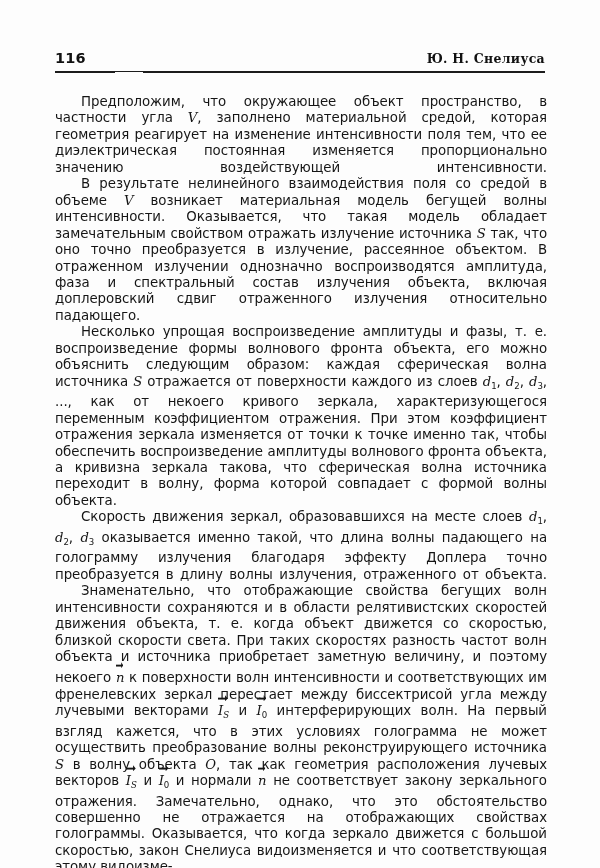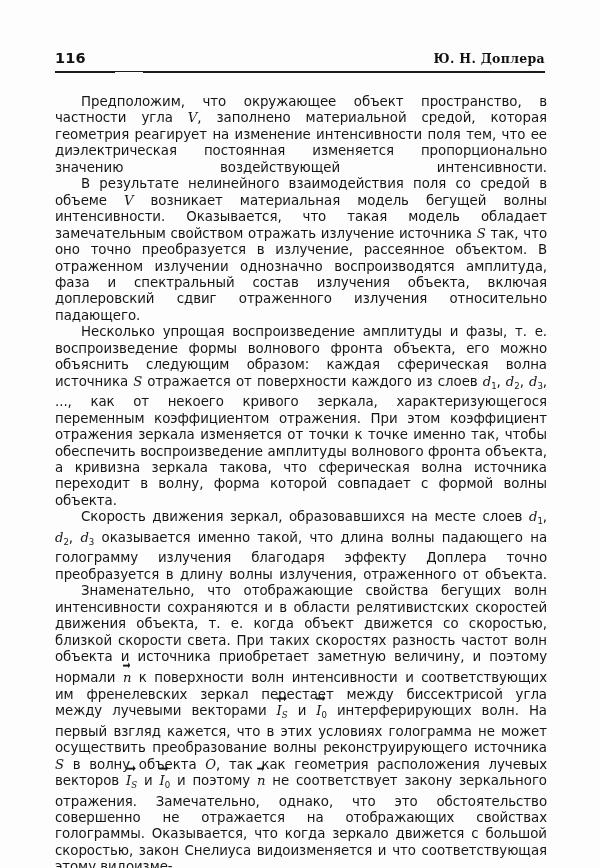--- a/index.html
+++ b/index.html
@@ -123,37 +123,37 @@
     line-height: 22px;
   }
 </style>
 </head>
 <body>
 
 <div class="page">
 
   <div class="running-head">
     <span class="folio">116</span>
-    <span class="author-head">Ю. Н. Доплера</span>
+    <span class="author-head">Ю. Н. Снелиуса</span>
   </div>
   <div class="head-rule"></div>
 
   <div class="body-col">
 
     <p class="para stretch"><span>Предположим, что окружающее объект пространство, в частности угла </span><i class="sym">V</i><span>, заполнено материальной средой, которая геометрия реагирует на изменение интенсивности поля тем, что ее диэлектрическая постоянная изменяется пропорционально значению воздействующей интенсивности.</span></p>
 
     <p class="para stretch"><span>В результате нелинейного взаимодействия поля со средой в объеме </span><i class="sym">V</i><span> возникает материальная модель бегущей волны интенсивности. Оказывается, что такая модель обладает замечательным свойством отражать излучение источника </span><i class="sym">S</i><span> так, что оно точно преобразуется в излучение, рассеянное объектом. В отраженном излучении однозначно воспроизводятся амплитуда, фаза и спектральный состав излучения объекта, включая доплеровский сдвиг отраженного излучения относительно падающего.</span></p>
 
     <p class="para stretch"><span>Несколько упрощая воспроизведение амплитуды и фазы, т. е. воспроизведение формы волнового фронта объекта, его можно объяснить следующим образом: каждая сферическая волна источника </span><i class="sym">S</i><span> отражается от поверхности каждого из слоев </span><i class="sym">d</i><sub class="idxn">1</sub>, <i class="sym">d</i><sub class="idxn">2</sub>, <i class="sym">d</i><sub class="idxn">3</sub><span>, ..., как от некоего кривого зеркала, характеризующегося переменным коэффициентом отражения. При этом коэффициент отражения зеркала изменяется от точки к точке именно так, чтобы обеспечить воспроизведение амплитуды волнового фронта объекта, а кривизна зеркала такова, что сферическая волна источника переходит в волну, форма которой совпадает с формой волны объекта.</span></p>
 
     <p class="para stretch"><span>Скорость движения зеркал, образовавшихся на месте слоев </span><i class="sym">d</i><sub class="idxn">1</sub>, <i class="sym">d</i><sub class="idxn">2</sub>, <i class="sym">d</i><sub class="idxn">3</sub><span> оказывается именно такой, что длина волны падающего на голограмму излучения благодаря эффекту Доплера точно преобразуется в длину волны излучения, отраженного от объекта.</span></p>
 
     <p class="para stretch">Знаменательно, что отображающие свойства бегущих волн интенсивности сохраняются и в области релятивистских скоростей движения объекта, т. е. когда объект движется со скоростью, близкой скорости света. При таких скоростях разность частот волн объекта и источника приобретает заметную величину, и поэтому</p>
 
-    <p class="para vecline" style="text-indent:0;margin-top:5px;"><span>нормали </span><span class="vec"><span class="arrow">
+    <p class="para vecline" style="text-indent:0;margin-top:5px;"><span>некоего </span><span class="vec"><span class="arrow">
             <svg viewBox="0 0 30 7" preserveAspectRatio="none">
               <path d="M0 4.6 L24 4.6" stroke="#151515" stroke-width="1.9" fill="none"></path>
               <path d="M21 1.2 L29 4.4 L21 7.2 Z" fill="#151515"></path>
             </svg>
           </span><i class="sym">n</i></span><span> к поверхности волн интенсивности и соответствующих им френелевских зеркал перестает между биссектрисой угла между лучевыми векторами </span><span class="vec"><span class="arrow">
             <svg viewBox="0 0 30 7" preserveAspectRatio="none">
               <path d="M0 4.6 L24 4.6" stroke="#151515" stroke-width="1.9" fill="none"></path>
               <path d="M21 1.2 L29 4.4 L21 7.2 Z" fill="#151515"></path>
             </svg>
           </span><i class="sym">I</i><sub class="idx">S</sub></span><span> и </span><span class="vec"><span class="arrow">
@@ -164,21 +164,21 @@
           </span><i class="sym">I</i><sub class="idxn">0</sub></span><span> интерферирующих волн. На первый взгляд кажется, что в этих условиях голограмма не может осуществить преобразование волны реконструирующего источника </span><i class="sym">S</i><span> в волну объекта </span><i class="sym">O</i><span>, так как геометрия расположения лучевых векторов </span><span class="vec"><span class="arrow">
             <svg viewBox="0 0 30 7" preserveAspectRatio="none">
               <path d="M0 4.6 L24 4.6" stroke="#151515" stroke-width="1.9" fill="none"></path>
               <path d="M21 1.2 L29 4.4 L21 7.2 Z" fill="#151515"></path>
             </svg>
           </span><i class="sym">I</i><sub class="idx">S</sub></span><span> и </span><span class="vec"><span class="arrow">
             <svg viewBox="0 0 30 7" preserveAspectRatio="none">
               <path d="M0 4.6 L24 4.6" stroke="#151515" stroke-width="1.9" fill="none"></path>
               <path d="M21 1.2 L29 4.4 L21 7.2 Z" fill="#151515"></path>
             </svg>
-          </span><i class="sym">I</i><sub class="idxn">0</sub></span><span> и поэтому </span><span class="vec"><span class="arrow">
+          </span><i class="sym">I</i><sub class="idxn">0</sub></span><span> и нормали </span><span class="vec"><span class="arrow">
             <svg viewBox="0 0 30 7" preserveAspectRatio="none">
               <path d="M0 4.6 L24 4.6" stroke="#151515" stroke-width="1.9" fill="none"></path>
               <path d="M21 1.2 L29 4.4 L21 7.2 Z" fill="#151515"></path>
             </svg>
           </span><i class="sym">n</i></span><span> не соответствует закону зеркального отражения. Замечательно, однако, что это обстоятельство совершенно не отражается на отображающих свойствах голограммы. Оказывается, что когда зеркало движется с большой скоростью, закон Снелиуса видоизменяется и что соответствующая этому видоизме-</span></p>
 
   </div>
 </div>
 
 </body></html>

